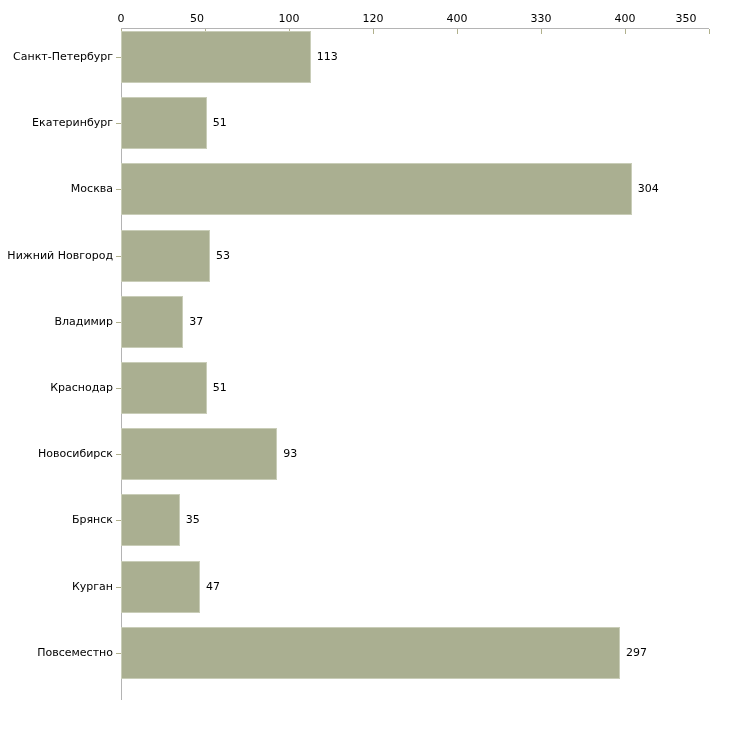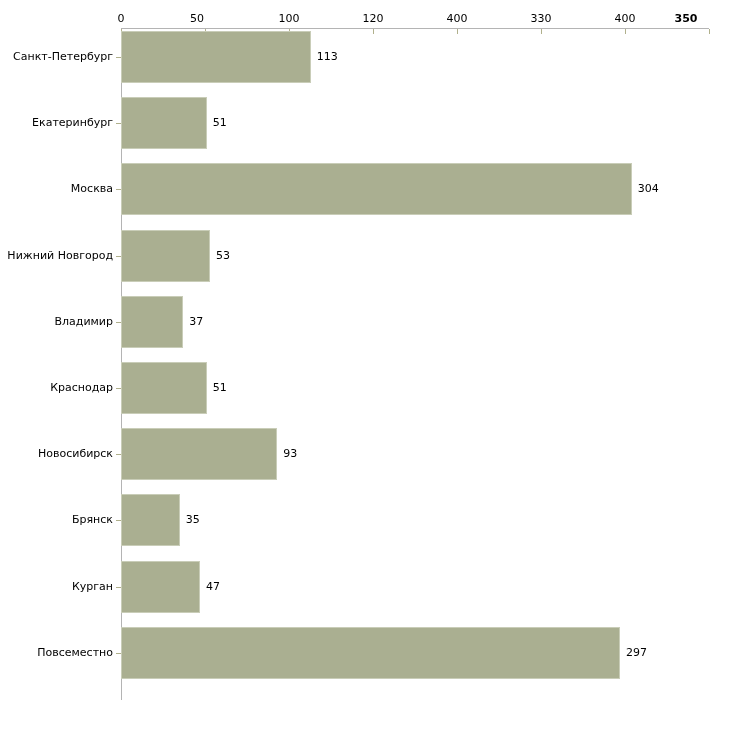--- a/index.html
+++ b/index.html
@@ -139,21 +139,21 @@
         <div class="xtick-label" style="left: 289px;">100</div>
         <div class="xtick" style="left: 373px;"></div>
         <div class="xtick-label" style="left: 373px;">120</div>
         <div class="xtick" style="left: 457px;"></div>
         <div class="xtick-label" style="left: 457px;">400</div>
         <div class="xtick" style="left: 541px;"></div>
         <div class="xtick-label" style="left: 541px;">330</div>
         <div class="xtick" style="left: 625px;"></div>
         <div class="xtick-label" style="left: 625px;">400</div>
         <div class="xtick" style="left: 709px;"></div>
-        <div class="xtick-label" style="left: 686px; font-weight: bold;">350</div>
+        <div class="xtick-label" style="left: 686px;">350</div>
       </div>
     <div id="bars-layer">
         <div class="bar" title="Санкт-Петербург: 113" style="top: 31px; width: 189.84px; height: 52px; background: rgb(170, 175, 145); border-color: rgb(201, 205, 184);"></div>
         <div class="ytick" style="top: 57px; background: rgb(176, 176, 140);"></div>
         <div class="cat-label" style="right: 617px; top: 50px;">Санкт-Петербург</div>
         <div class="bar-value" style="left: 316.84px; top: 50px;">113</div>
         <div class="bar" title="Екатеринбург: 51" style="top: 97.2px; width: 85.68px; height: 52px; background: rgb(170, 175, 145); border-color: rgb(201, 205, 184);"></div>
         <div class="ytick" style="top: 123px; background: rgb(176, 176, 140);"></div>
         <div class="cat-label" style="right: 617px; top: 116.2px;">Екатеринбург</div>
         <div class="bar-value" style="left: 212.68px; top: 116.2px;">51</div>

